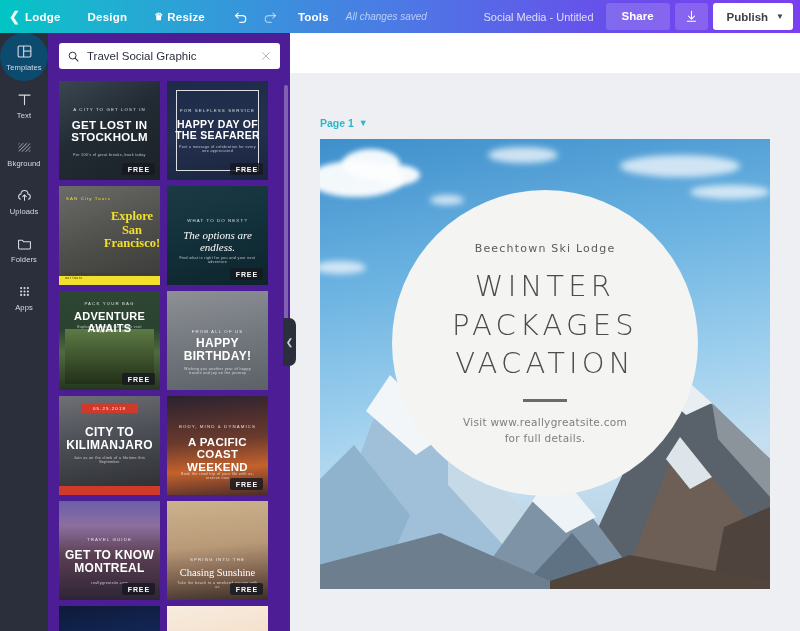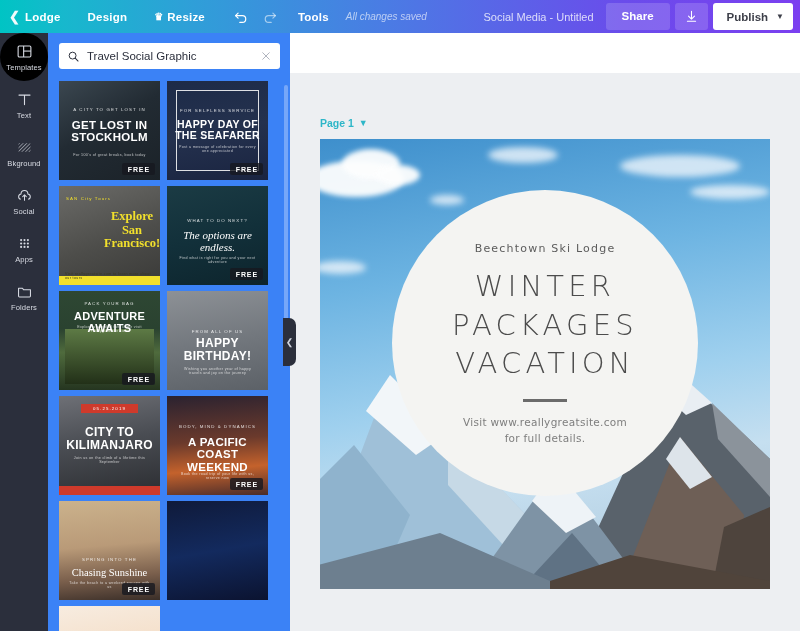--- a/index.html
+++ b/index.html
@@ -56,28 +56,28 @@
   
   .rail {
     position: absolute; top: 33px; left: 0; width: 48px; height: 598px;
     background: #2b2f3c;
   }
   .rail-item {
     height: 48px; display: flex; flex-direction: column;
     align-items: center; justify-content: center; gap: 3px;
     cursor: pointer; color: #d8dbe3;
   }
-  .rail-item.active { background: #000000; border-radius: 24px; }
+  .rail-item.active { background: #0c4a6e; border-radius: 24px; }
   .rail-label { font-size: 7.6px; letter-spacing: .1px; color: #d8dbe3; }
   .rail-ico { width: 17px; height: 17px; display: block; }
 
   
   .panel {
     position: absolute; top: 33px; left: 48px; width: 242px; height: 598px;
-    background: #3b82f6;
+    background: #4c1d95;
   }
   .searchwrap { padding: 10px 10px 7px 11px; }
   .searchbox {
     background: #fff; border-radius: 3px; height: 26px;
     display: flex; align-items: center; padding: 0 8px; gap: 7px;
   }
   .search-input {
     border: 0; outline: 0; flex: 1; font-size: 11.5px; color: #2b2f3c;
     font-family: "Liberation Sans", sans-serif; background: transparent;
   }
@@ -248,45 +248,45 @@
         <rect x="3" y="5" width="14" height="10" fill="url(#hatch)"></rect>
       </svg>
       <span class="rail-label">Bkground</span>
     </div>
 
     <div class="rail-item">
       <svg class="rail-ico" viewBox="0 0 20 20">
         <path d="M5.6 14.4 a3.2 3.2 0 0 1 .3-6.3 A4 4 0 0 1 14 8.1 a3.2 3.2 0 0 1 .3 6.3" fill="none" stroke="#d8dbe3" stroke-width="1.2"></path>
         <path d="M10 15.6 V9.4 M7.9 11.3 L10 9.2 L12.1 11.3" fill="none" stroke="#d8dbe3" stroke-width="1.2" stroke-linecap="round" stroke-linejoin="round"></path>
       </svg>
-      <span class="rail-label">Social</span>
+      <span class="rail-label">Uploads</span>
+    </div>
+
+    <div class="rail-item">
+      <svg class="rail-ico" viewBox="0 0 20 20">
+        <path d="M3 6.2 h4.6 l1.4 1.8 h8 v7.4 a1 1 0 0 1 -1 1 h-12 a1 1 0 0 1 -1 -1 Z" fill="none" stroke="#d8dbe3" stroke-width="1.25" stroke-linejoin="round"></path>
+      </svg>
+      <span class="rail-label">Folders</span>
     </div>
 
     <div class="rail-item">
       <svg class="rail-ico" viewBox="0 0 20 20">
         <g fill="#d8dbe3">
           <circle cx="6" cy="6" r="1.25"></circle>
             <circle cx="10" cy="6" r="1.25"></circle>
             <circle cx="14" cy="6" r="1.25"></circle>
           <circle cx="6" cy="10" r="1.25"></circle>
             <circle cx="10" cy="10" r="1.25"></circle>
             <circle cx="14" cy="10" r="1.25"></circle>
           <circle cx="6" cy="14" r="1.25"></circle>
             <circle cx="10" cy="14" r="1.25"></circle>
             <circle cx="14" cy="14" r="1.25"></circle>
         </g>
       </svg>
       <span class="rail-label">Apps</span>
-    </div>
-
-    <div class="rail-item">
-      <svg class="rail-ico" viewBox="0 0 20 20">
-        <path d="M3 6.2 h4.6 l1.4 1.8 h8 v7.4 a1 1 0 0 1 -1 1 h-12 a1 1 0 0 1 -1 -1 Z" fill="none" stroke="#d8dbe3" stroke-width="1.25" stroke-linejoin="round"></path>
-      </svg>
-      <span class="rail-label">Folders</span>
     </div>
   </div>
 
   <div class="panel">
     <div class="searchwrap">
       <div class="searchbox">
         <svg width="13" height="13" viewBox="0 0 20 20">
           <circle cx="8.6" cy="8.6" r="5.3" fill="none" stroke="#2b2f3c" stroke-width="1.5"></circle>
           <line x1="12.6" y1="12.6" x2="17" y2="17" stroke="#2b2f3c" stroke-width="1.6" stroke-linecap="round"></line>
         </svg>
@@ -351,20 +351,27 @@
           <div class="t-sub" style="top:60px;">Join us on the climb of a lifetime this September</div>
         </div>
         <div class="tcard">
           <div class="inner" style="background:linear-gradient(175deg,#2a2230 0%,#6b3a2c 45%,#c4622c 72%,#4a2c2a 100%)"></div>
           <div class="t-kicker" style="top:28px;">BODY, MIND &amp; DYNAMICS</div>
           <div class="t-title" style="top:40px;font-size:11.5px;letter-spacing:.3px;">A PACIFIC COAST WEEKEND</div>
           <div class="t-sub" style="top:76px;">Book the road trip of your life with us, reserve now</div>
           <div class="free">FREE</div>
         </div>
         <div class="tcard">
+          <div class="inner" style="background:linear-gradient(180deg,#6b5ea8 0%,#8d6f9e 25%,#5a3f52 55%,#2e2436 100%)"></div>
+          <div class="t-kicker" style="top:36px;">TRAVEL GUIDE</div>
+          <div class="t-title" style="top:48px;font-size:12px;letter-spacing:.3px;">GET TO KNOW MONTREAL</div>
+          <div class="t-sub" style="top:80px;">reallygreatsite.com</div>
+          <div class="free">FREE</div>
+        </div>
+        <div class="tcard">
           <div class="inner" style="background:linear-gradient(175deg,#cbb28c 0%,#b99a78 45%,#7a5f4c 75%,#3a2e28 100%)"></div>
           <div class="t-kicker" style="top:56px;">SPRING INTO THE</div>
           <div class="t-title" style="top:66px;font-size:10.5px;font-family:'Liberation Serif',serif;font-weight:normal;letter-spacing:0;">Chasing Sunshine</div>
           <div class="t-sub" style="top:80px;">Take the beach to a weekend escape with us</div>
           <div class="free">FREE</div>
         </div>
         <div class="tcard">
           <div class="inner" style="background:linear-gradient(170deg,#0f1a3a 0%,#132a5e 50%,#0b1330 100%)"></div>
         </div>
         <div class="tcard">

